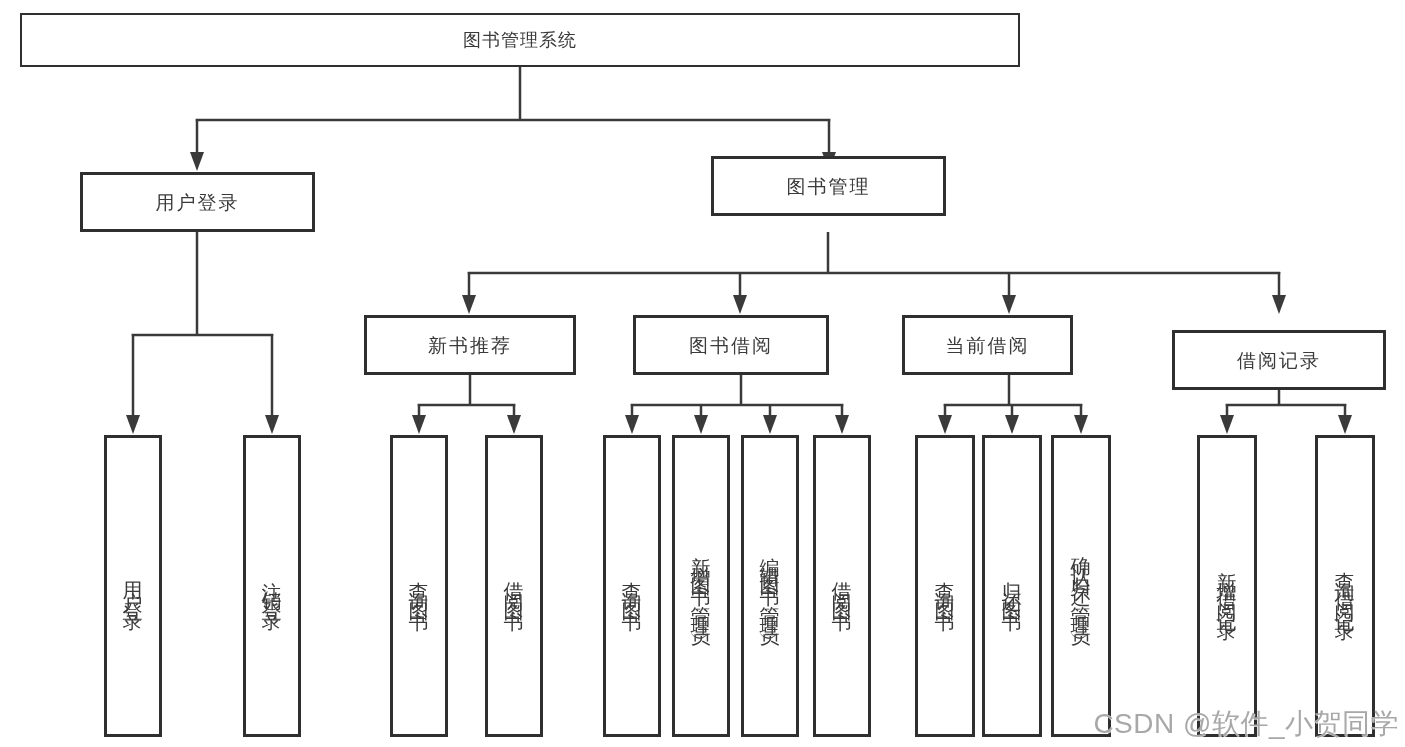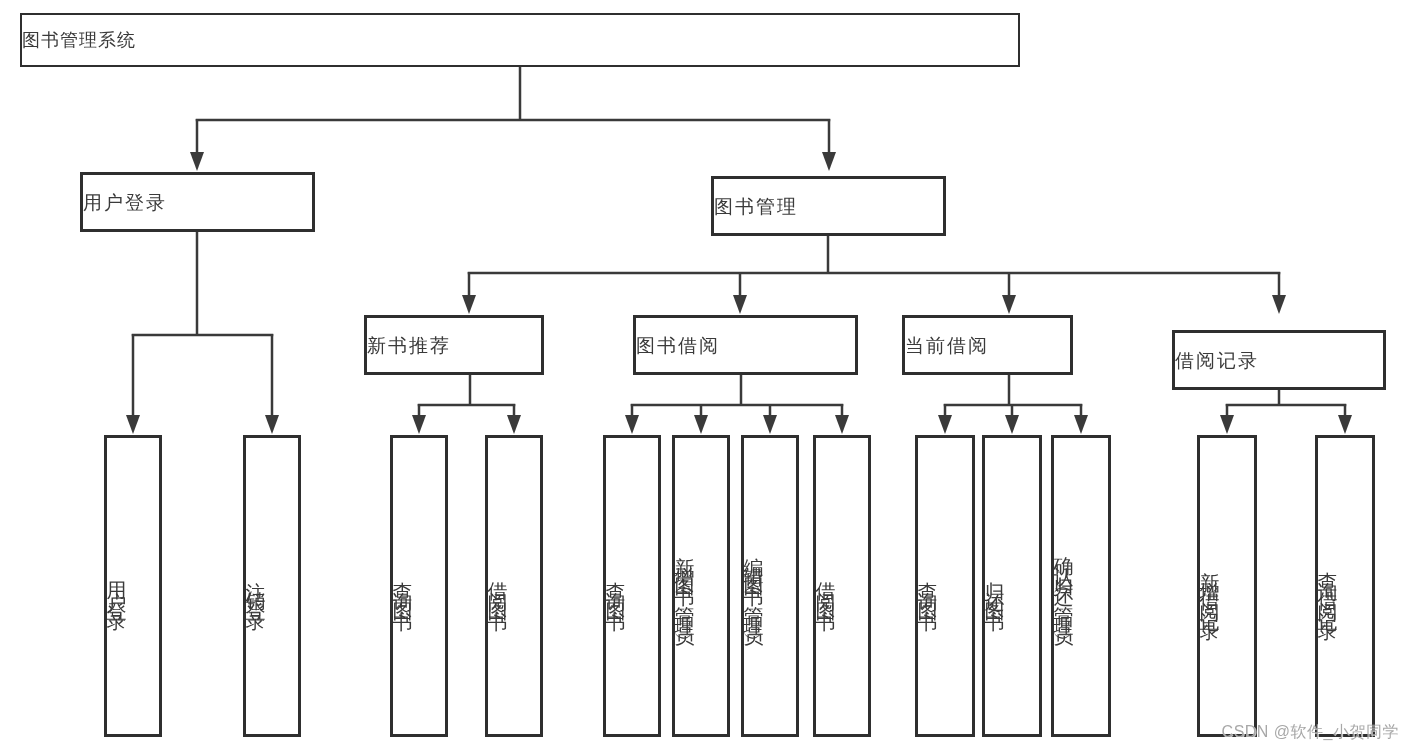--- a/index.html
+++ b/index.html
@@ -30,41 +30,41 @@
   }
   svg.connectors line { stroke: currentColor; stroke-width: 2.5; }
   svg.connectors polygon { fill: currentColor; stroke: none; }
   .node {
     position: absolute;
     box-sizing: border-box;
     background: var(--background);
     border: 3px solid var(--box-border);
     display: flex;
     align-items: center;
-    justify-content: flex-start;
+    justify-content: center;
     z-index: 1;
   }
   .node.root { border-width: 2px; }
   .node span { color: var(--text); white-space: nowrap; }
   .node.h span { font-size: 19px; letter-spacing: 2px; line-height: 1; }
   .node.root span { font-size: 18px; letter-spacing: 1px; }
   .node.v span {
     writing-mode: vertical-rl;
     text-orientation: mixed;
     font-size: 20px;
     letter-spacing: 10px;
     line-height: 1;
     white-space: normal;
   }
   .watermark {
     position: absolute;
     right: 6px;
     bottom: 4px;
     z-index: 2;
-    font-size: 16px;
+    font-size: 28px;
     letter-spacing: 0.5px;
     color: var(--watermark);
     text-shadow: 1px 1px 0 rgba(255,255,255,0.7);
     margin-left: 44px;
   }
 </style>
 </head>
 <body>
 
 <div class="canvas">
@@ -138,28 +138,28 @@
     </g>
   </svg>
 
   <div class="node h root" style="left:20px;top:13px;width:1000px;height:54px">
     <span>图书管理系统</span>
   </div>
 
   <div class="node h" style="left:80px;top:172px;width:235px;height:60px">
     <span>用户登录</span>
   </div>
-  <div class="node h" style="left:711px;top:176px;width:235px;height:60px">
+  <div class="node h" style="left:711px;top:156px;width:235px;height:60px">
     <span>图书管理</span>
   </div>
 
-  <div class="node h" style="left:364px;top:315px;width:180px;height:60px">
+  <div class="node h" style="left:364px;top:315px;width:212px;height:60px">
     <span>新书推荐</span>
   </div>
-  <div class="node h" style="left:633px;top:315px;width:225px;height:60px">
+  <div class="node h" style="left:633px;top:315px;width:196px;height:60px">
     <span>图书借阅</span>
   </div>
   <div class="node h" style="left:902px;top:315px;width:171px;height:60px">
     <span>当前借阅</span>
   </div>
   <div class="node h" style="left:1172px;top:330px;width:214px;height:60px">
     <span>借阅记录</span>
   </div>
 
   <div class="node v" style="left:104px;top:435px;width:58px;height:302px">

